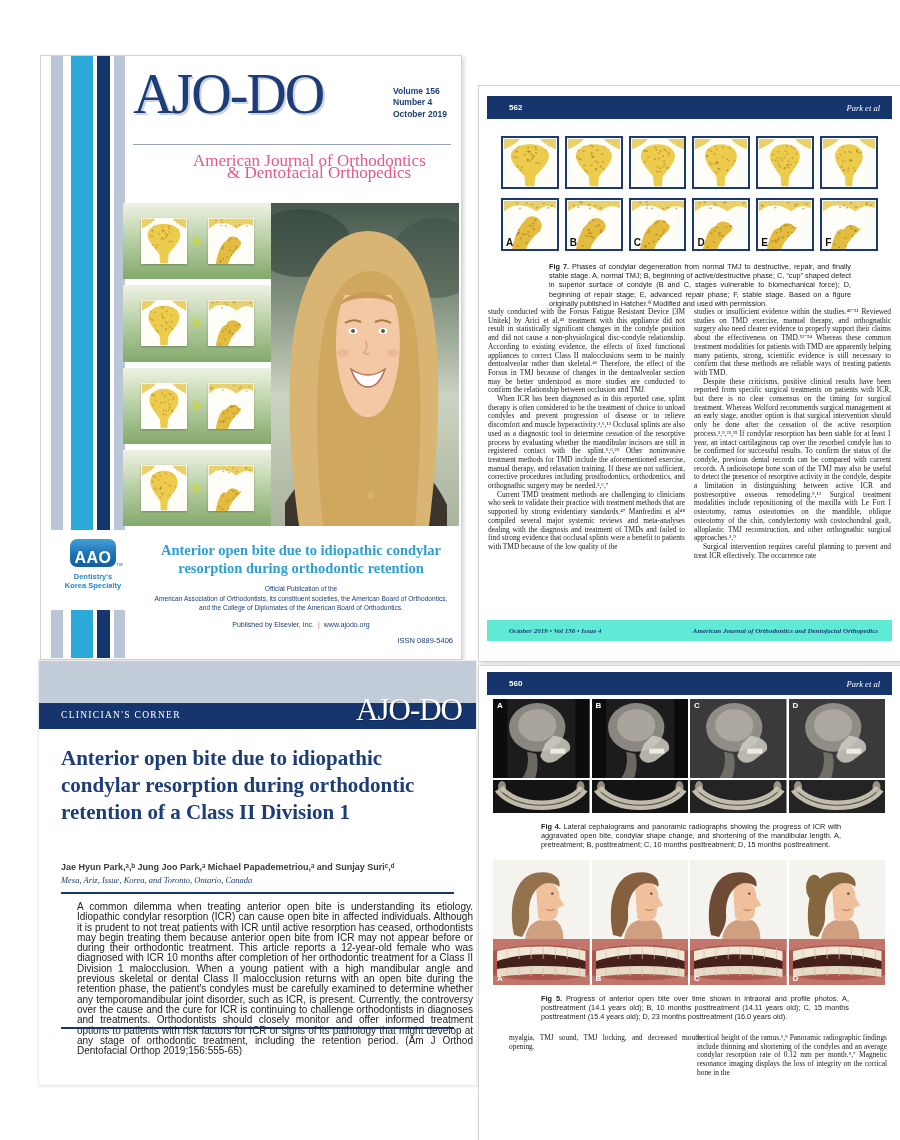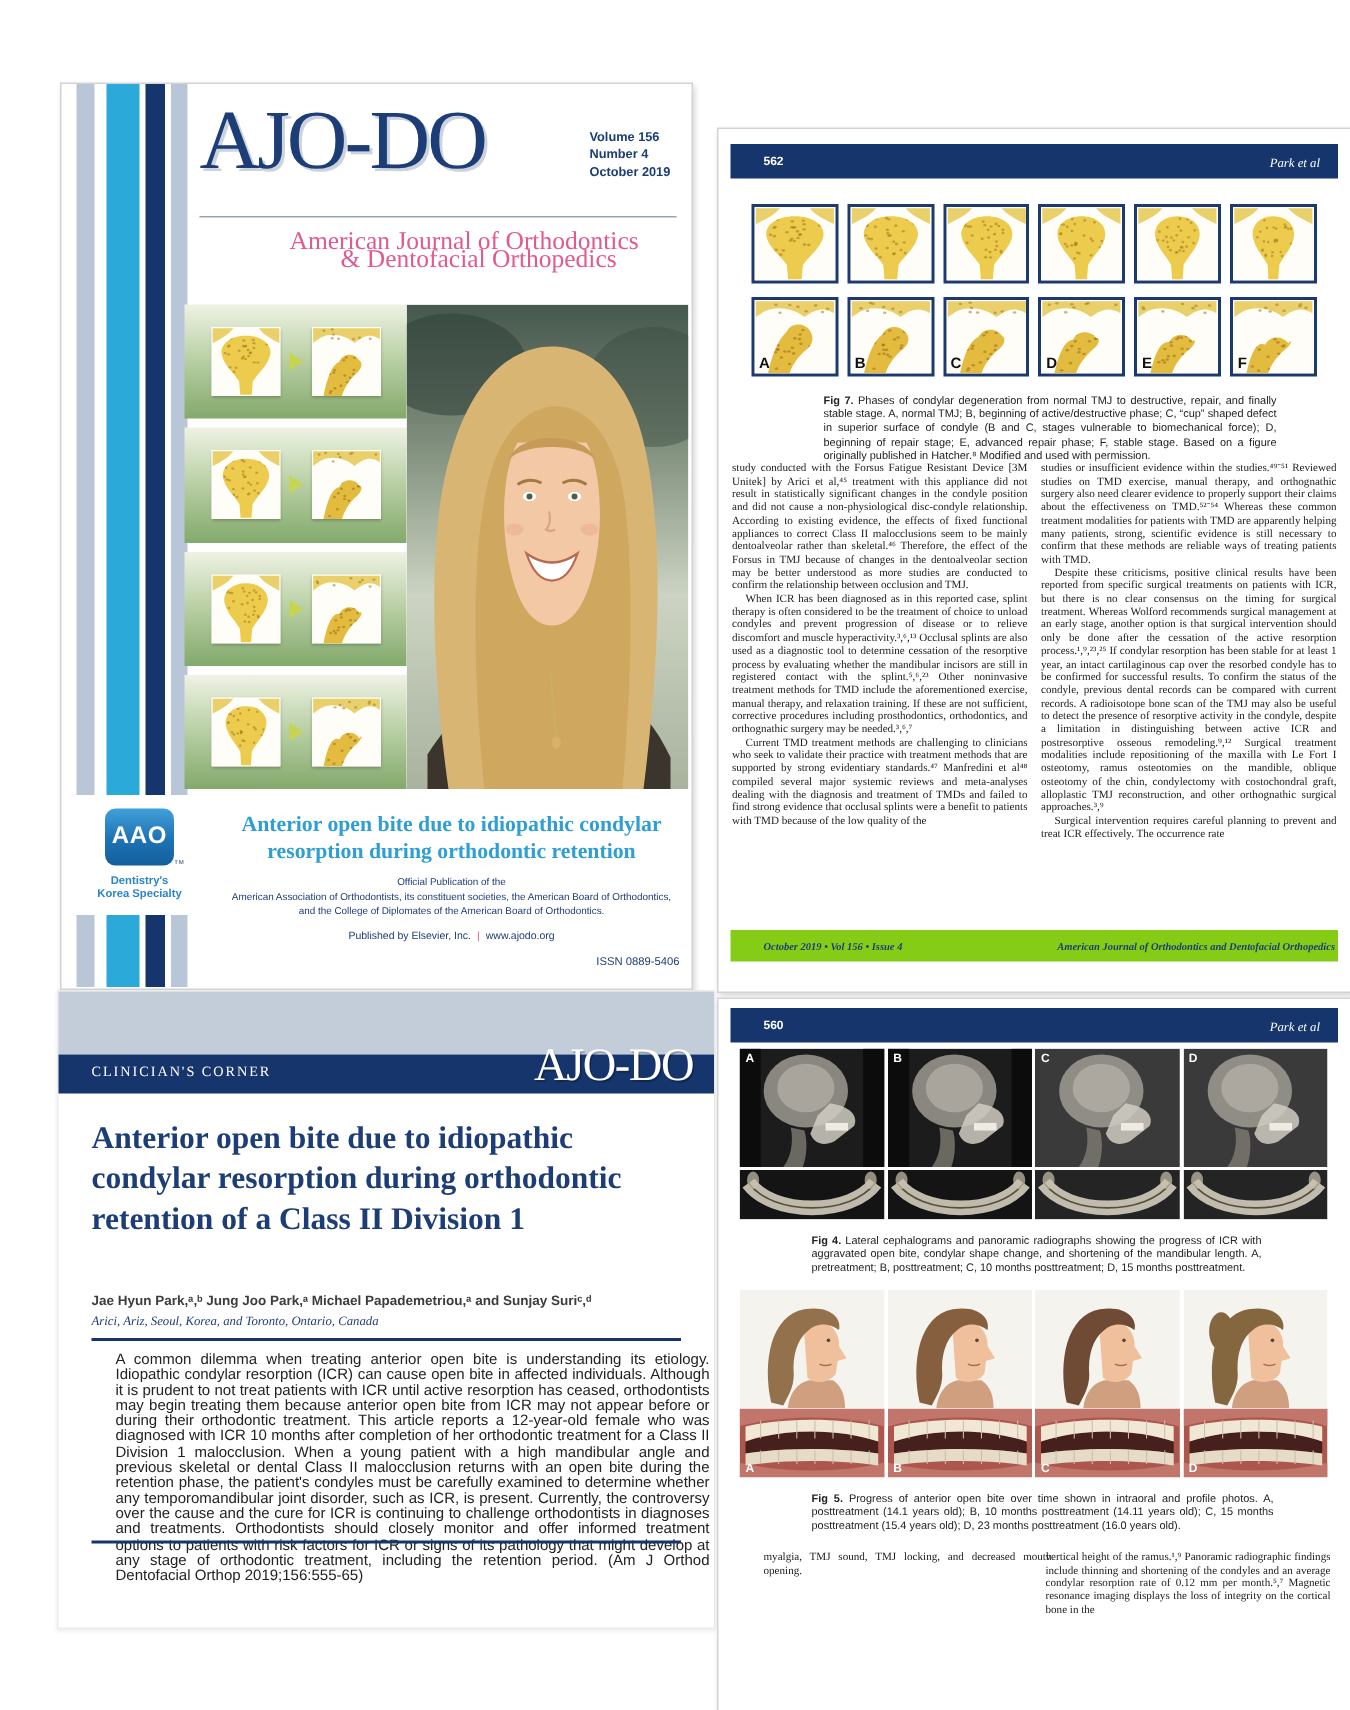--- a/index.html
+++ b/index.html
@@ -36,38 +36,38 @@
   .portrait svg{display:block;width:100%;height:100%;}
   .ftitle{left:100px;width:320px;text-align:center;font-family:"Liberation Serif",serif;
           font-weight:bold;font-size:14.5px;color:#2e9ed3;line-height:1;}
   .ft1{top:487px;} .ft2{top:505px;}
   .official{left:75px;width:370px;text-align:center;font-size:6.6px;color:#1d3d77;line-height:1;}
   .of1{top:530px;} .of2{top:540px;} .of3{top:549px;}
   .publine{left:75px;top:565px;width:370px;text-align:center;font-size:7px;color:#1d3d77;}
   .publine .pipe{color:#e2588f;padding:0 4px;}
   .issn{left:300px;top:580px;width:112px;text-align:right;font-size:7.5px;color:#1d3d77;}
   .aao{left:14px;top:483px;width:76px;text-align:center;}
-  .aao-logo{width:46px;height:38px;margin:0 auto;border-radius:7px;position:relative;
+  .aao-logo{width:46px;height:28px;margin:0 auto;border-radius:7px;position:relative;
             background:linear-gradient(180deg,#41a0d8 0%,#1e72b4 55%,#125f9e 100%);
             color:#fff;font-weight:bold;font-size:16px;line-height:38px;letter-spacing:.5px;}
   .aao-tm{position:absolute;right:-7px;bottom:0;font-size:4px;color:#1d3d77;font-weight:normal;line-height:1;}
   .aao-tag{margin-top:5px;font-size:7.5px;font-weight:bold;color:#2a86c8;line-height:1.25;}
 
   
   .phead{position:absolute;left:8px;width:405px;height:23px;background:#16356c;color:#fff;
          display:flex;justify-content:space-between;align-items:center;padding:0 12px 0 22px;box-sizing:border-box;}
   .pno{font-size:8px;font-weight:bold;}
   .phn{font-family:"Liberation Serif",serif;font-style:italic;font-size:8.5px;}
   .cap{position:absolute;font-size:7.3px;line-height:1.26;text-align:justify;color:#222;margin:0;}
   .col{position:absolute;font-family:"Liberation Serif",serif;font-size:7.4px;line-height:8.7px;
        text-align:justify;color:#1a1a1a;overflow:hidden;}
   .col p{margin:0;}
   .col p.ind{text-indent:9px;}
-  .pfoot{position:absolute;left:8px;width:405px;height:21px;background:#84cc16;
-         display:flex;justify-content:space-between;align-items:center;padding:0 2px 0 22px;box-sizing:border-box;
+  .pfoot{position:absolute;left:8px;width:405px;height:21px;background:#5eead4;
+         display:flex;justify-content:space-between;align-items:center;padding:0 14px 0 22px;box-sizing:border-box;
          font-family:"Liberation Serif",serif;font-style:italic;font-weight:bold;font-size:7px;color:#1d3d77;gap:40px;}
 
   
   .p562{left:478px;top:85px;width:421px;height:575px;}
   .p562 .phead{top:10px;}
   .figrow{position:absolute;left:22px;width:377px;height:53px;display:flex;gap:6px;}
   .fr1{top:50px;} .fr2{top:112px;}
   .fcell{flex:1;border:2px solid #1c3a6e;background:#fff;position:relative;overflow:hidden;}
   .fcell svg{display:block;width:100%;height:100%;}
   .fcell .lab{position:absolute;left:3px;bottom:1px;font-weight:bold;font-size:10px;color:#111;}
@@ -1105,21 +1105,21 @@
 
   <section class="page article">
     <div class="abs grayband"></div>
     <div class="abs navybar"></div>
     <div class="abs kicker">CLINICIAN'S CORNER</div>
     <div class="abs brand">AJO-DO</div>
     <div class="abs atitle t1">Anterior open bite due to idiopathic</div>
     <div class="abs atitle t2">condylar resorption during orthodontic</div>
     <div class="abs atitle t3">retention of a Class II Division 1</div>
     <div class="abs authors">Jae Hyun Park,ᵃ,ᵇ Jung Joo Park,ᵃ Michael Papademetriou,ᵃ and Sunjay Suriᶜ,ᵈ</div>
-    <div class="abs affil">Arici, Ariz, Seoul, Korea, and Toronto, Ontario, Canada</div>
+    <div class="abs affil">Mesa, Ariz, Issue, Korea, and Toronto, Ontario, Canada</div>
     <div class="abs arule ar1"></div>
     <div class="abs abstract">A common dilemma when treating anterior open bite is understanding its etiology. Idiopathic condylar resorption (ICR) can cause open bite in affected individuals. Although it is prudent to not treat patients with ICR until active resorption has ceased, orthodontists may begin treating them because anterior open bite from ICR may not appear before or during their orthodontic treatment. This article reports a 12-year-old female who was diagnosed with ICR 10 months after completion of her orthodontic treatment for a Class II Division 1 malocclusion. When a young patient with a high mandibular angle and previous skeletal or dental Class II malocclusion returns with an open bite during the retention phase, the patient's condyles must be carefully examined to determine whether any temporomandibular joint disorder, such as ICR, is present. Currently, the controversy over the cause and the cure for ICR is continuing to challenge orthodontists in diagnoses and treatments. Orthodontists should closely monitor and offer informed treatment options to patients with risk factors for ICR or signs of its pathology that might develop at any stage of orthodontic treatment, including the retention period. (Am J Orthod Dentofacial Orthop 2019;156:555-65)</div>
     <div class="abs arule ar2"></div>
   </section>
 
   <section class="page p560">
     <header class="phead">
       <span class="pno">560</span>
       <span class="phn">Park et al</span>
     </header>

